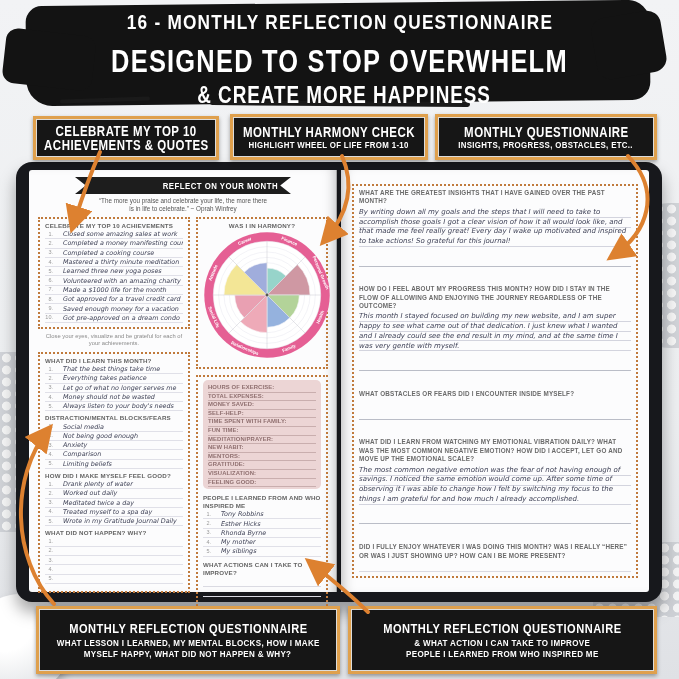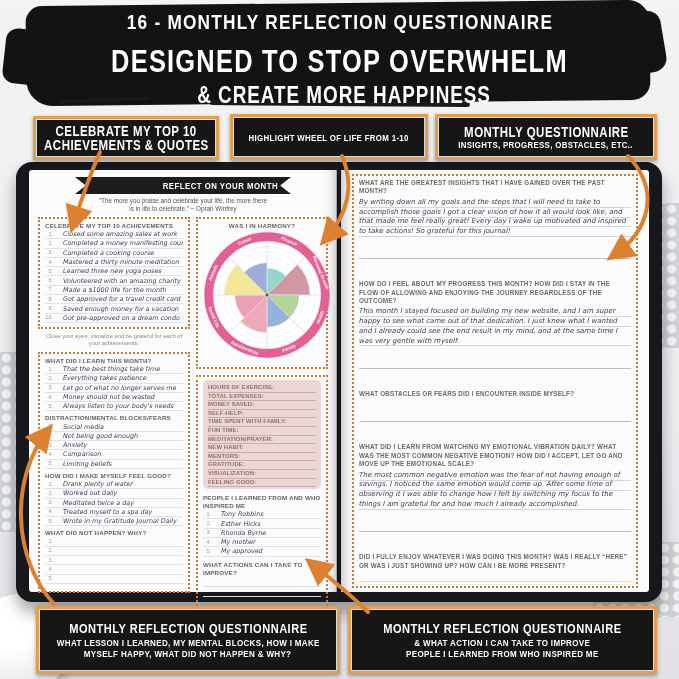--- a/index.html
+++ b/index.html
@@ -104,20 +104,21 @@
   <div class="l1"><span class="cond">16 - MONTHLY REFLECTION QUESTIONNAIRE</span></div>
   <div class="l2"><span class="cond">DESIGNED TO STOP OVERWHELM</span></div>
   <div class="l3"><span class="cond">&amp; CREATE MORE HAPPINESS</span></div>
 </div>
 
 <div class="callout" id="ct1">
   <div class="t1"><span class="cond">CELEBRATE MY TOP 10</span></div>
   <div class="t1"><span class="cond">ACHIEVEMENTS &amp; QUOTES</span></div>
 </div>
 <div class="callout" id="ct2">
+  <div class="t1"><span class="cond">MONTHLY HARMONY CHECK</span></div>
   <div class="t2"><span class="cond">HIGHLIGHT WHEEL OF LIFE FROM 1-10</span></div>
 </div>
 <div class="callout" id="ct3">
   <div class="t1"><span class="cond">MONTHLY QUESTIONNAIRE</span></div>
   <div class="t2"><span class="cond">INSIGHTS, PROGRESS, OBSTACLES, ETC..</span></div>
 </div>
 
 <div id="book">
   <div class="page" id="pageL">
     <div class="pagepad">
@@ -356,39 +357,39 @@
                   <div class="li">
                     <span class="num">3.</span>
                     <span class="txt">Rhonda Byrne</span>
                   </div>
                   <div class="li">
                     <span class="num">4.</span>
                     <span class="txt">My mother</span>
                   </div>
                   <div class="li">
                     <span class="num">5.</span>
-                    <span class="txt">My approved</span>
+                    <span class="txt">My siblings</span>
                   </div>
                 </div>
             </div>
             <div class="sec" style="margin-top:4px;">
               <div class="h">WHAT ACTIONS CAN I TAKE TO IMPROVE?</div>
               <div class="blank"></div>
               <div class="blank"></div>
               <div class="blank"></div>
               <div class="blank"></div>
             </div>
           </div>
         </div>
       </div>
     </div>
   </div>
   <div id="spine"></div>
   <div class="page" id="pageR">
-    <div class="pagepad" style="padding:4px 11px;">
+    <div class="pagepad" style="padding:14px 11px;">
       <div class="dotbox" id="qabox">
         <div class="qa">
           <div class="q">WHAT ARE THE GREATEST INSIGHTS THAT I HAVE GAINED OVER THE PAST MONTH?</div>
           <div class="a">By writing down all my goals and the steps that I will need to take to accomplish those goals I got a clear vision of how it all would look like, and that made me feel really great! Every day I wake up motivated and inspired to take actions! So grateful for this journal!</div>
         </div>
         <div class="sep"></div>
         <div class="qa">
           <div class="q">HOW DO I FEEL ABOUT MY PROGRESS THIS MONTH? HOW DID I STAY IN THE FLOW OF ALLOWING AND ENJOYING THE JOURNEY REGARDLESS OF THE OUTCOME?</div>
           <div class="a">This month I stayed focused on building my new website, and I am super happy to see what came out of that dedication. I just knew what I wanted and I already could see the end result in my mind, and at the same time I was very gentle with myself.</div>
         </div>

